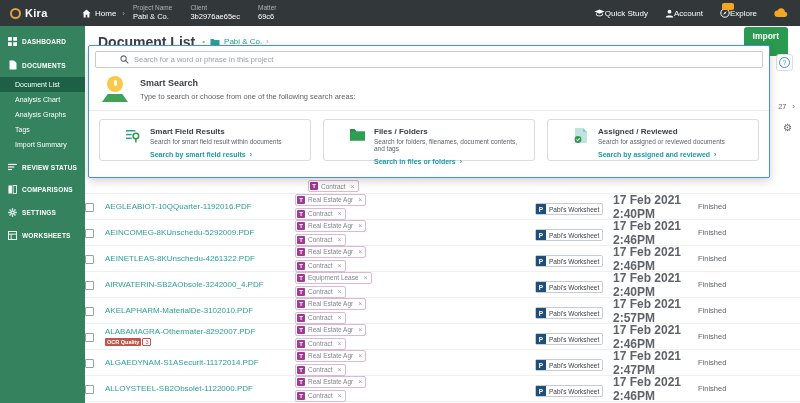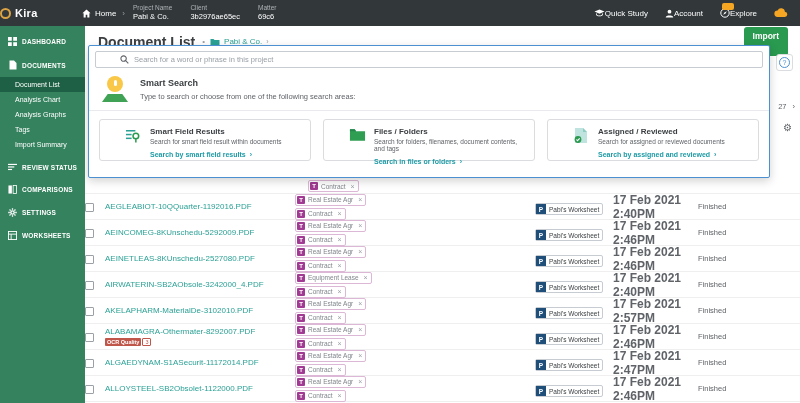--- a/index.html
+++ b/index.html
@@ -3,21 +3,21 @@
 <meta charset="utf-8">
 <style>
   * { margin:0; padding:0; box-sizing:border-box; }
   html,body { width:800px; height:403px; overflow:hidden; }
   body { font-family:"Liberation Sans", sans-serif; background:#fff; }
   #app { position:relative; width:800px; height:403px; overflow:hidden; }
 
   
   .navbar { position:absolute; left:0; top:0; width:800px; height:26px;
     background:#32373a; color:#fff; display:flex; align-items:center; z-index:20; }
-  .logo { width:78px; display:flex; align-items:center; gap:4px; }
+  .logo { width:78px; display:flex; align-items:center; gap:4px; padding-left:10px; }
   .logo-ring { width:11px; height:11px; border:2px solid #dba344; border-radius:50%; display:inline-block; }
   .logo-text { font-size:11px; font-weight:600; letter-spacing:.3px; }
   .nav-home { display:flex; align-items:flex-start; gap:4px; font-size:8px; margin-left:4px; cursor:pointer; }
   .nav-chev { color:#9aa0a6; font-size:8px; margin:0 8px 0 6px; }
   .nav-meta { display:flex; flex-direction:column; justify-content:center; margin-right:18px; line-height:1.25; }
   .meta-label { font-size:6.5px; color:#aeb4b7; }
   .meta-value { font-size:7.5px; color:#fff; }
   .nav-right { margin-left:auto; display:flex; align-items:center; gap:17px; padding-right:12px; }
   .nav-item { display:flex; align-items:center; gap:0; font-size:8px; cursor:pointer; position:relative; }
   .explore-badge { position:absolute; top:-5px; left:2px; width:12px; height:7px;
@@ -366,21 +366,21 @@
     </span>
     <span class="c-date">17 Feb 2021 2:46PM</span>
     <span class="c-status">Finished</span>
   </div>
 
   <div class="row">
     <span class="c-check">
       <span class="checkbox"></span>
     </span>
     <span class="c-name">
-      <span class="fname">AEINETLEAS-8KUnschedu-2527080.PDF</span>
+      <span class="fname">AEINETLEAS-8KUnschedu-4261322.PDF</span>
 
     </span>
     <span class="c-tags">
               <span class="tag">
                 <span class="tag-t">T</span>
                 <span>Real Estate Agr</span>
                 <span class="tag-x">×</span>
               </span>
               <span class="tag">
                 <span class="tag-t">T</span>

